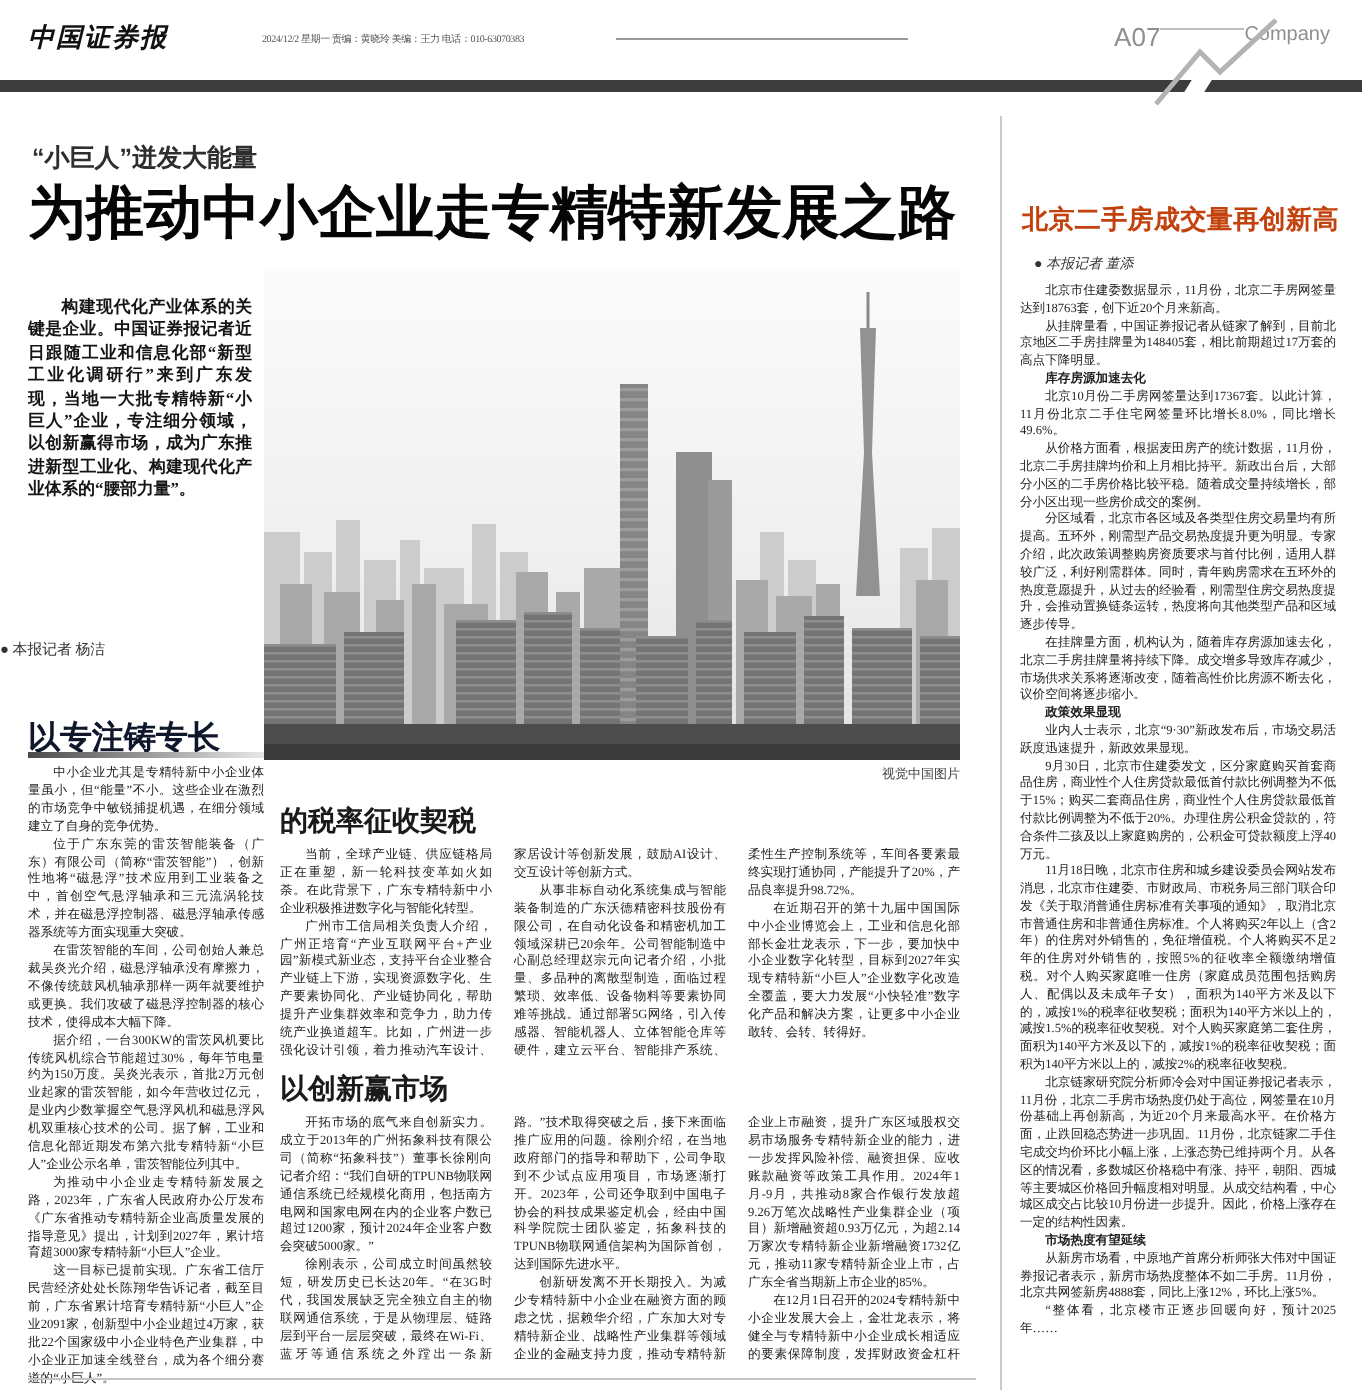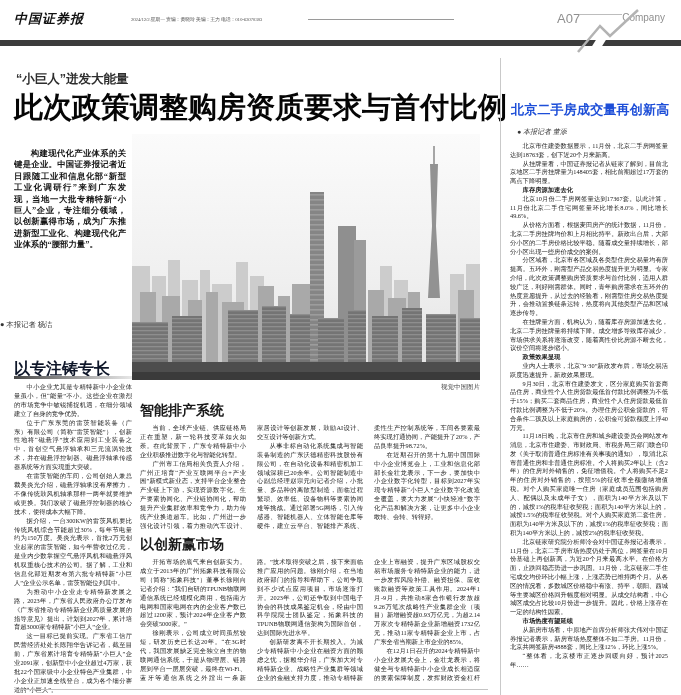--- a/index.html
+++ b/index.html
@@ -49,21 +49,21 @@
   .sec2-head{top:402px;} .sec3-head{top:536px;}
   .cols3{position:absolute;left:140px;width:340px;overflow:hidden;
     column-count:3;column-gap:11px;}
   .sec2-body{top:424px;height:110px;}
   .sec3-body{top:558px;height:130px;}
   .bottom-rule{position:absolute;left:14px;top:689px;width:474px;height:1px;background:#c4c4c4;}
   
   .vrule{position:absolute;left:500px;top:58px;width:1px;height:637px;background:#c9c9c9;}
   .side-title{position:absolute;left:511px;top:101px;width:158px;
     font-family:"Liberation Sans",sans-serif;font-weight:800;font-size:13px;
-    letter-spacing:0.2px;color:#1d4ed8;white-space:nowrap;}
+    letter-spacing:0.2px;color:#c2410c;white-space:nowrap;}
   .side-byline{position:absolute;left:503px;top:127px;font-size:7px;color:#333;font-style:italic;margin-left:14px;}
   .side-body{position:absolute;left:510px;top:142px;width:158px;height:553px;overflow:hidden;}
   .side-body p{margin:0;text-indent:2em;text-align:justify;font-size:6.3px;line-height:8.8px;color:#222;}
   .side-sub{font-family:"Liberation Sans",sans-serif;font-weight:700;font-size:9.5px;
     color:#050505;margin:9px 0 5px 0;text-indent:0;}
 </style>
 </head>
 <body>
 
 <div class="masthead">
@@ -80,21 +80,21 @@
   </span>
 </div>
 
 <div class="thickbar"></div>
 <div class="bar-notch"></div>
 <svg class="zigzag" width="90" height="50">
   <polyline points="4,46 26,20 36,30 64,4" fill="none" stroke="#b3b3b3" stroke-width="2.5"></polyline>
 </svg>
 
 <div class="kicker">“小巨人”迸发大能量</div>
-<div class="headline">此次政策调整购房资质要求与首付比例</div>
+<div class="headline">为推动中小企业走专精特新发展之路</div>
 
 <div class="intro">
   <p>构建现代化产业体系的关键是企业。中国证券报记者近日跟随工业和信息化部“新型工业化调研行”来到广东发现，当地一大批专精特新“小巨人”企业，专注细分领域，以创新赢得市场，成为广东推进新型工业化、构建现代化产业体系的“腰部力量”。</p>
 </div>
 <div class="byline-main">● 本报记者  杨洁</div>
 
 <svg class="photo" viewBox="0 0 348 246" preserveAspectRatio="none">
   <defs>
     <linearGradient id="sky" x1="0" y1="0" x2="0" y2="1">
       <stop offset="0" stop-color="#fbfbfb"></stop>
@@ -170,21 +170,21 @@
 <div class="sec-rule"></div>
 <div class="col-left bodytext">
   <p>中小企业尤其是专精特新中小企业体量虽小，但“能量”不小。这些企业在激烈的市场竞争中敏锐捕捉机遇，在细分领域建立了自身的竞争优势。</p>
   <p>位于广东东莞的雷茨智能装备（广东）有限公司（简称“雷茨智能”），创新性地将“磁悬浮”技术应用到工业装备之中，首创空气悬浮轴承和三元流涡轮技术，并在磁悬浮控制器、磁悬浮轴承传感器系统等方面实现重大突破。</p>
   <p>在雷茨智能的车间，公司创始人兼总裁吴炎光介绍，磁悬浮轴承没有摩擦力，不像传统鼓风机轴承那样一两年就要维护或更换。我们攻破了磁悬浮控制器的核心技术，使得成本大幅下降。</p>
   <p>据介绍，一台300KW的雷茨风机要比传统风机综合节能超过30%，每年节电量约为150万度。吴炎光表示，首批2万元创业起家的雷茨智能，如今年营收过亿元，是业内少数掌握空气悬浮风机和磁悬浮风机双重核心技术的公司。据了解，工业和信息化部近期发布第六批专精特新“小巨人”企业公示名单，雷茨智能位列其中。</p>
   <p>为推动中小企业走专精特新发展之路，2023年，广东省人民政府办公厅发布《广东省推动专精特新企业高质量发展的指导意见》提出，计划到2027年，累计培育超3000家专精特新“小巨人”企业。</p>
   <p>这一目标已提前实现。广东省工信厅民营经济处处长陈翔华告诉记者，截至目前，广东省累计培育专精特新“小巨人”企业2091家，创新型中小企业超过4万家，获批22个国家级中小企业特色产业集群，中小企业正加速全线登台，成为各个细分赛道的“小巨人”。</p>
 </div>
 
-<div class="sec-head-lg sec2-head">智能排产系统</div>
+<div class="sec-head-lg sec2-head">的税率征收契税</div>
 <div class="cols3 sec2-body bodytext">
   <p>当前，全球产业链、供应链格局正在重塑，新一轮科技变革如火如荼。在此背景下，广东专精特新中小企业积极推进数字化与智能化转型。</p>
   <p>广州市工信局相关负责人介绍，广州正培育“产业互联网平台+产业园”新模式新业态，支持平台企业整合产业链上下游，实现资源数字化、生产要素协同化、产业链协同化，帮助提升产业集群效率和竞争力，助力传统产业换道超车。比如，广州进一步强化设计引领，着力推动汽车设计、家居设计等创新发展，鼓励AI设计、交互设计等创新方式。</p>
   <p>从事非标自动化系统集成与智能装备制造的广东沃德精密科技股份有限公司，在自动化设备和精密机加工领域深耕已20余年。公司智能制造中心副总经理赵宗元向记者介绍，小批量、多品种的离散型制造，面临过程繁琐、效率低、设备物料等要素协同难等挑战。通过部署5G网络，引入传感器、智能机器人、立体智能仓库等硬件，建立云平台、智能排产系统、柔性生产控制系统等，车间各要素最终实现打通协同，产能提升了20%，产品良率提升98.72%。</p>
   <p>在近期召开的第十九届中国国际中小企业博览会上，工业和信息化部部长金壮龙表示，下一步，要加快中小企业数字化转型，目标到2027年实现专精特新“小巨人”企业数字化改造全覆盖，要大力发展“小快轻准”数字化产品和解决方案，让更多中小企业敢转、会转、转得好。</p>
 </div>
 
 <div class="sec-head-lg sec3-head">以创新赢市场</div>
 <div class="cols3 sec3-body bodytext">
   <p>开拓市场的底气来自创新实力。成立于2013年的广州拓象科技有限公司（简称“拓象科技”）董事长徐刚向记者介绍：“我们自研的TPUNB物联网通信系统已经规模化商用，包括南方电网和国家电网在内的企业客户数已超过1200家，预计2024年企业客户数会突破5000家。”</p>

